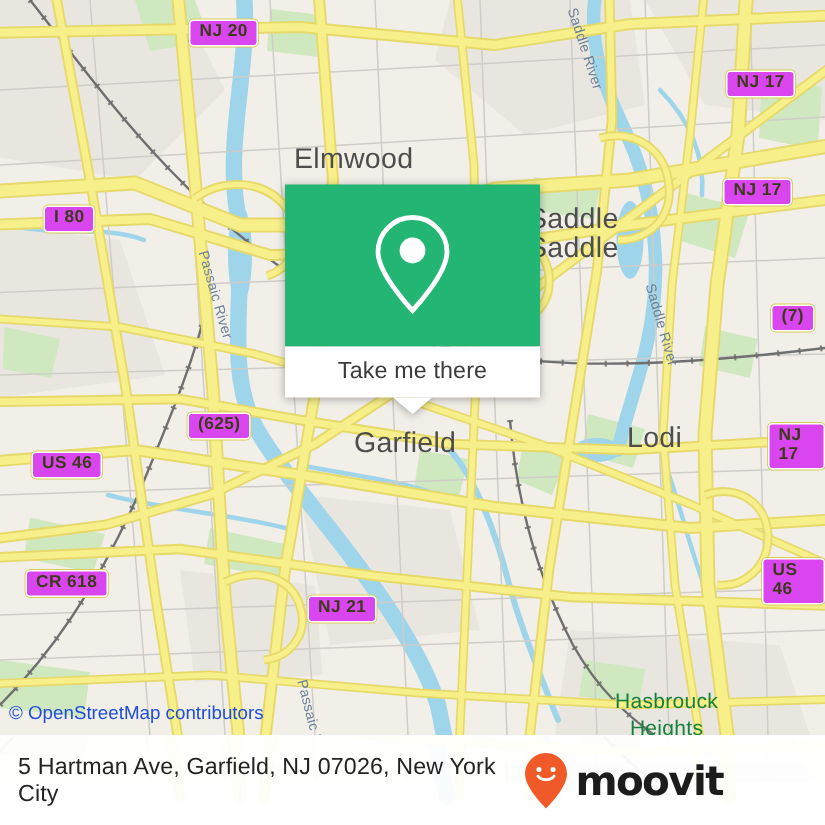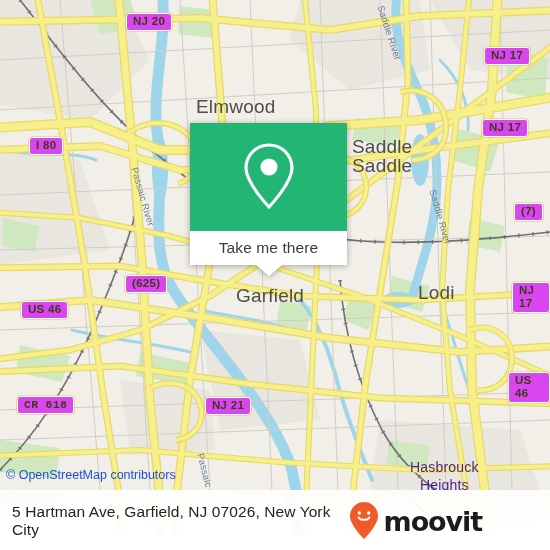--- a/index.html
+++ b/index.html
@@ -6,34 +6,34 @@
   body{font-family:"Liberation Sans","DejaVu Sans",sans-serif;}
   #app{position:relative;width:550px;height:550px;overflow:hidden;background:#fff;}
 
   
   #map{position:absolute;left:0;top:0;width:550px;height:490px;overflow:hidden;background:#f2efe9;}
   #map svg{position:absolute;left:0;top:0;}
 
   .maplabel{position:absolute;color:#5b5b5b;font-family:"Liberation Sans","DejaVu Sans",sans-serif;
             white-space:nowrap;letter-spacing:.2px;}
   .place{font-size:19px;color:#4d4d4d;}
-  .place2{font-size:14px;color:#4c1d95;}
+  .place2{font-size:14px;color:#15803d;}
   .water-label{font-size:9.5px;color:#6b7f99;font-style:normal;}
 
   
   .shield{position:absolute;background:#d946ef;border:1.6px solid #fff;border-radius:3px;
           color:#3d3a1a;font-size:11.5px;font-weight:bold;padding:1px 6px 2px 6px;
           box-shadow:0 0 0 .6px #d8cc55;line-height:13px;letter-spacing:.3px;}
 
   
   #attrib{position:absolute;left:6px;top:468px;font-size:12.5px;color:#1d4ed8;
           font-family:"Liberation Sans","DejaVu Sans",sans-serif;z-index:30;}
 
   
-  #popup{position:absolute;left:190px;top:123px;width:157px;z-index:40;
+  #popup{position:absolute;left:190px;top:123px;width:170px;z-index:40;
          filter:drop-shadow(0 1px 3px rgba(0,0,0,.32));}
   #popup-head{height:108px;background:#22b573;display:flex;align-items:center;justify-content:center;}
   #popup-foot{height:34px;background:#fff;display:flex;align-items:center;justify-content:center;}
   #popup-foot span{font-size:15.5px;color:#3b3b3b;letter-spacing:.1px;}
   #popup-tail{width:0;height:0;margin:0 auto;border-left:13px solid transparent;
               border-right:13px solid transparent;border-top:11px solid #fff;}
 
   
   #footer{position:absolute;left:0;top:490px;width:550px;height:60px;background:#fff;overflow:hidden;
           border-top:1px solid #fff;}
@@ -207,21 +207,21 @@
 
     <div class="shield" style="left:126px;top:13px;">NJ 20</div>
     <div class="shield" style="left:484px;top:47px;">NJ 17</div>
     <div class="shield" style="left:482px;top:119px;">NJ 17</div>
     <div class="shield" style="left:29px;top:137px;">I 80</div>
     <div class="shield" style="left:514px;top:203px;">(7)</div>
     <div class="shield" style="left:125px;top:275px;">(625)</div>
     <div class="shield" style="left:21px;top:301px;">US 46</div>
     <div class="shield" style="left:512px;top:282px;">NJ 17</div>
     <div class="shield" style="left:508px;top:372px;">US 46</div>
-    <div class="shield" style="left:17px;top:396px;font-family:Liberation Mono, monospace;">CR 618</div>
+    <div class="shield" style="left:17px;top:380px;">CR 618</div>
     <div class="shield" style="left:205px;top:397px;">NJ 21</div>
 
     <div id="attrib">© OpenStreetMap contributors</div>
   </div>
 
   <div id="popup">
     <div id="popup-head">
       <svg width="58" height="72" viewBox="0 0 58 72">
         <path d="M29 4 C16.3 4 6 14.3 6 27 C6 42 29 66 29 66 C29 66 52 42 52 27 C52 14.3 41.7 4 29 4 Z" fill="none" stroke="#ffffff" stroke-width="3.2"></path>
         <circle cx="29" cy="26" r="8.6" fill="#ffffff"></circle>

